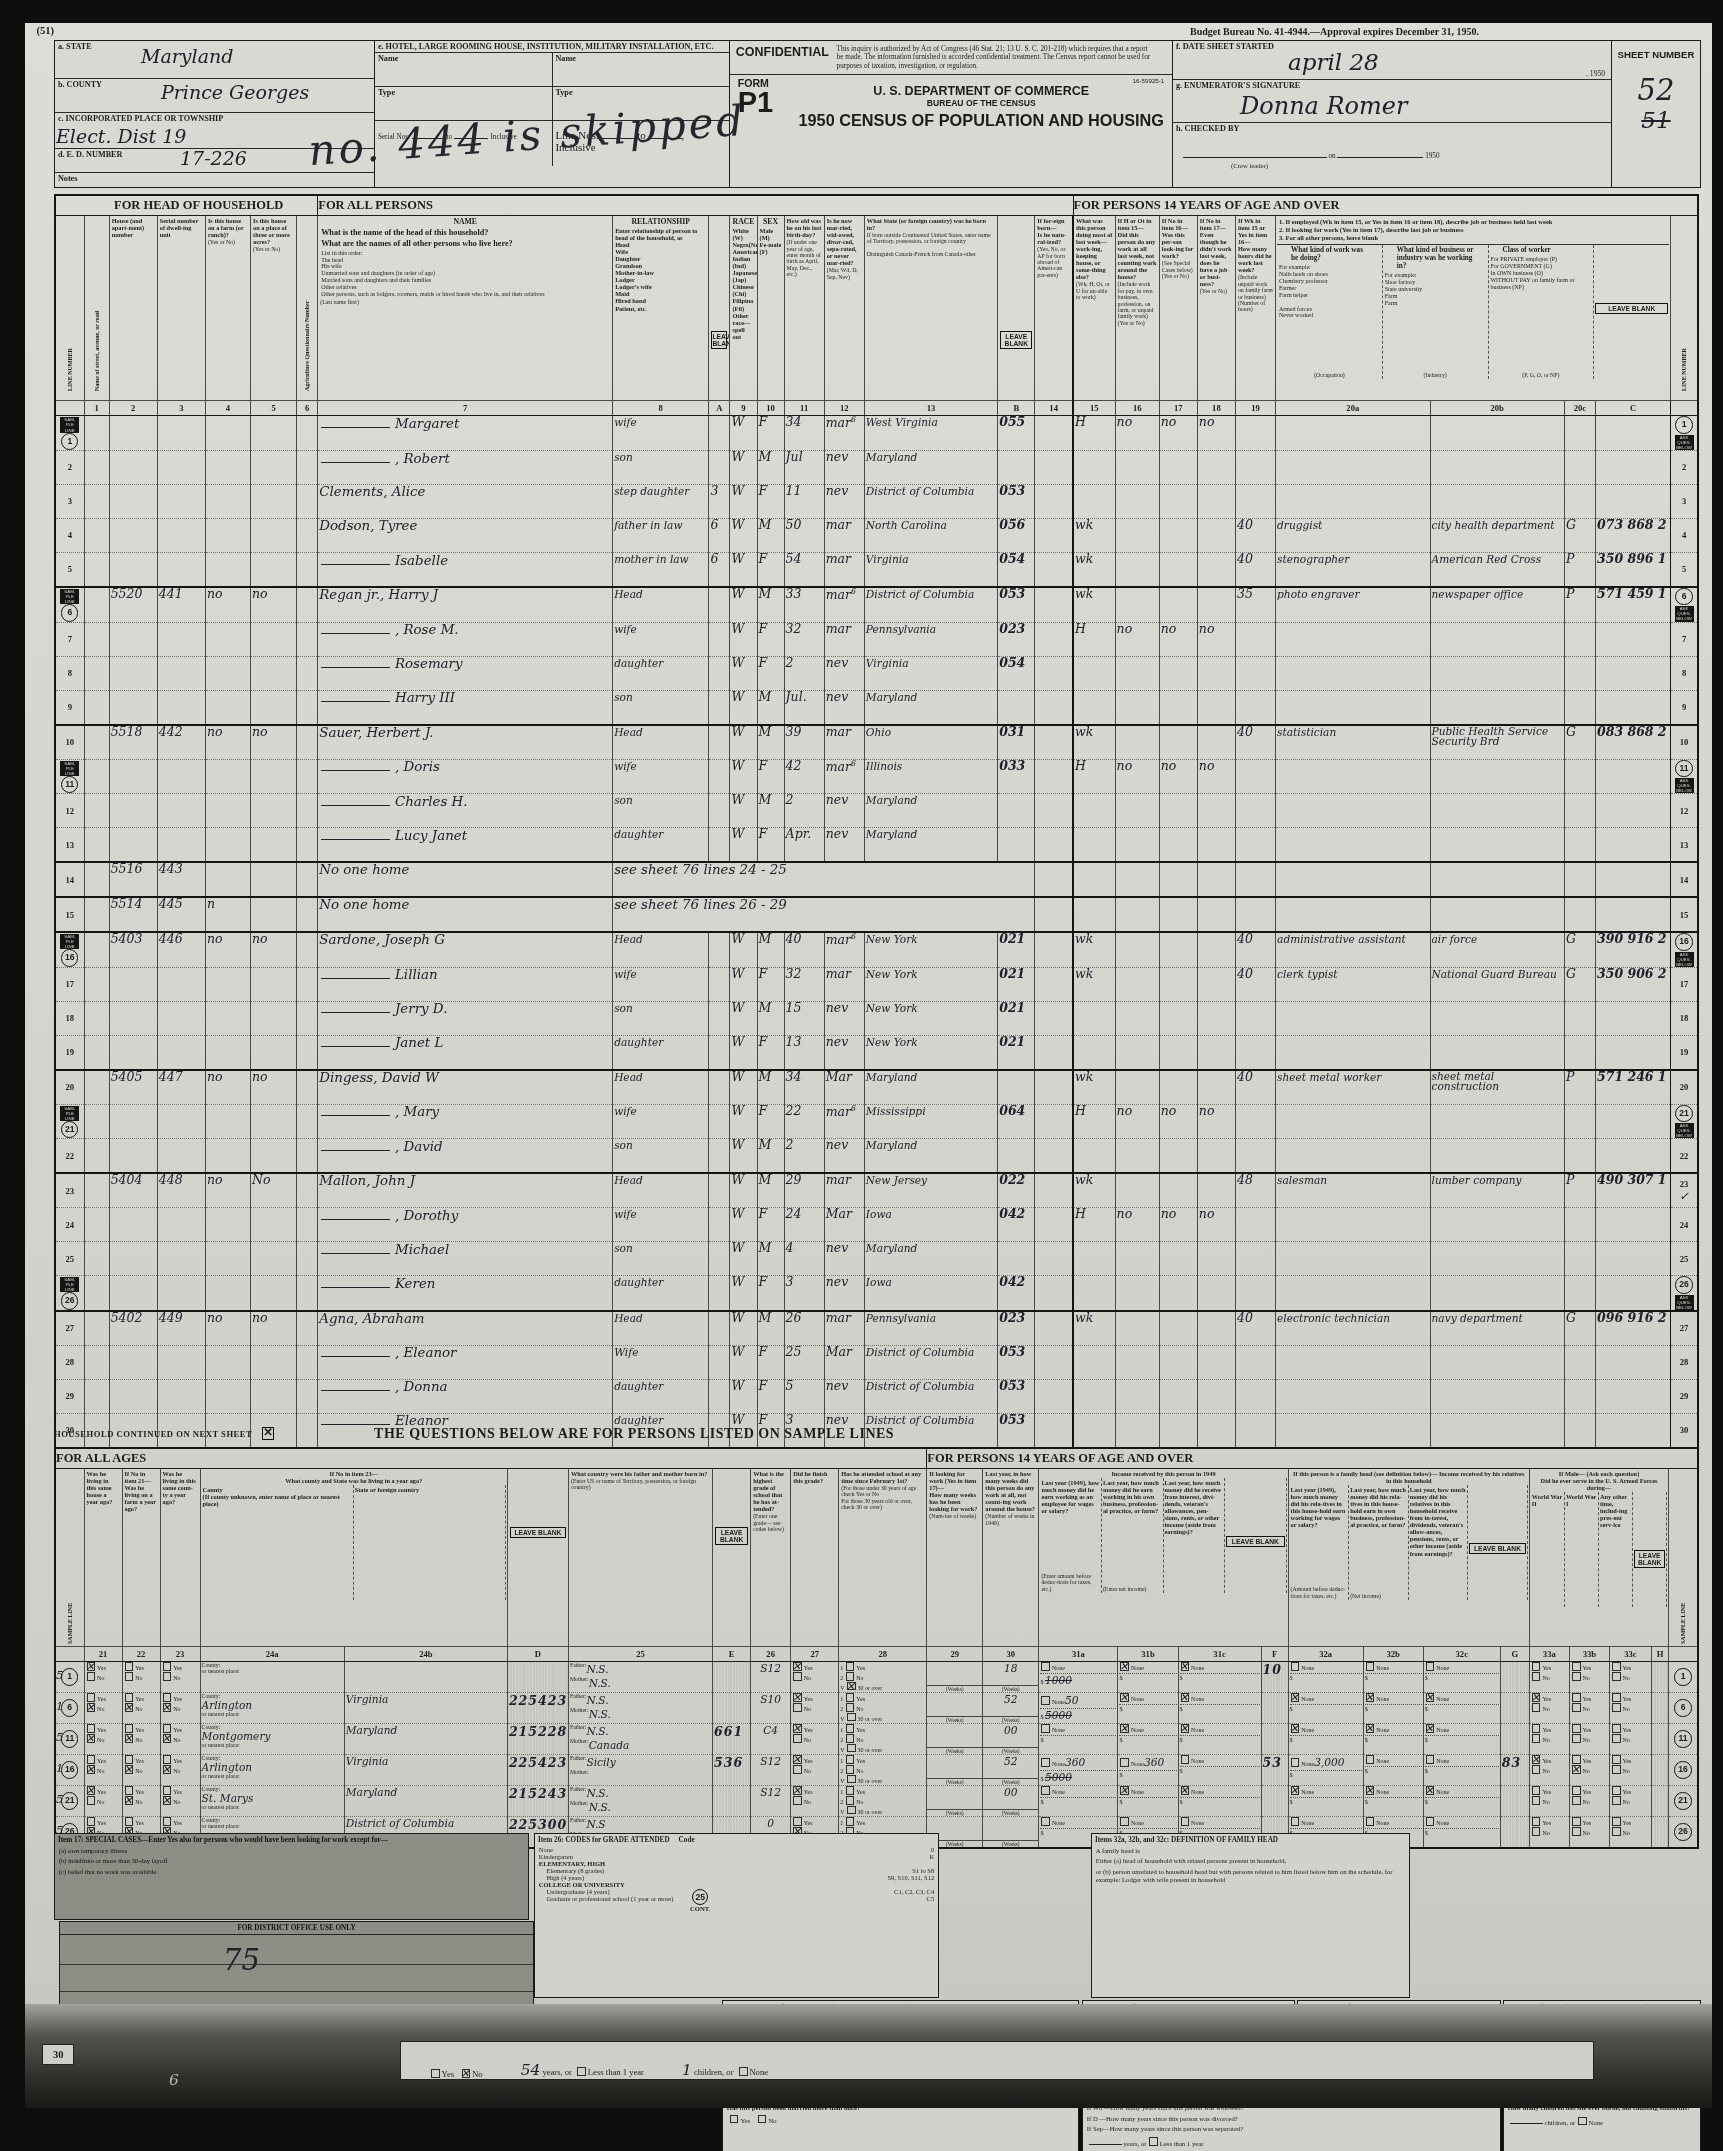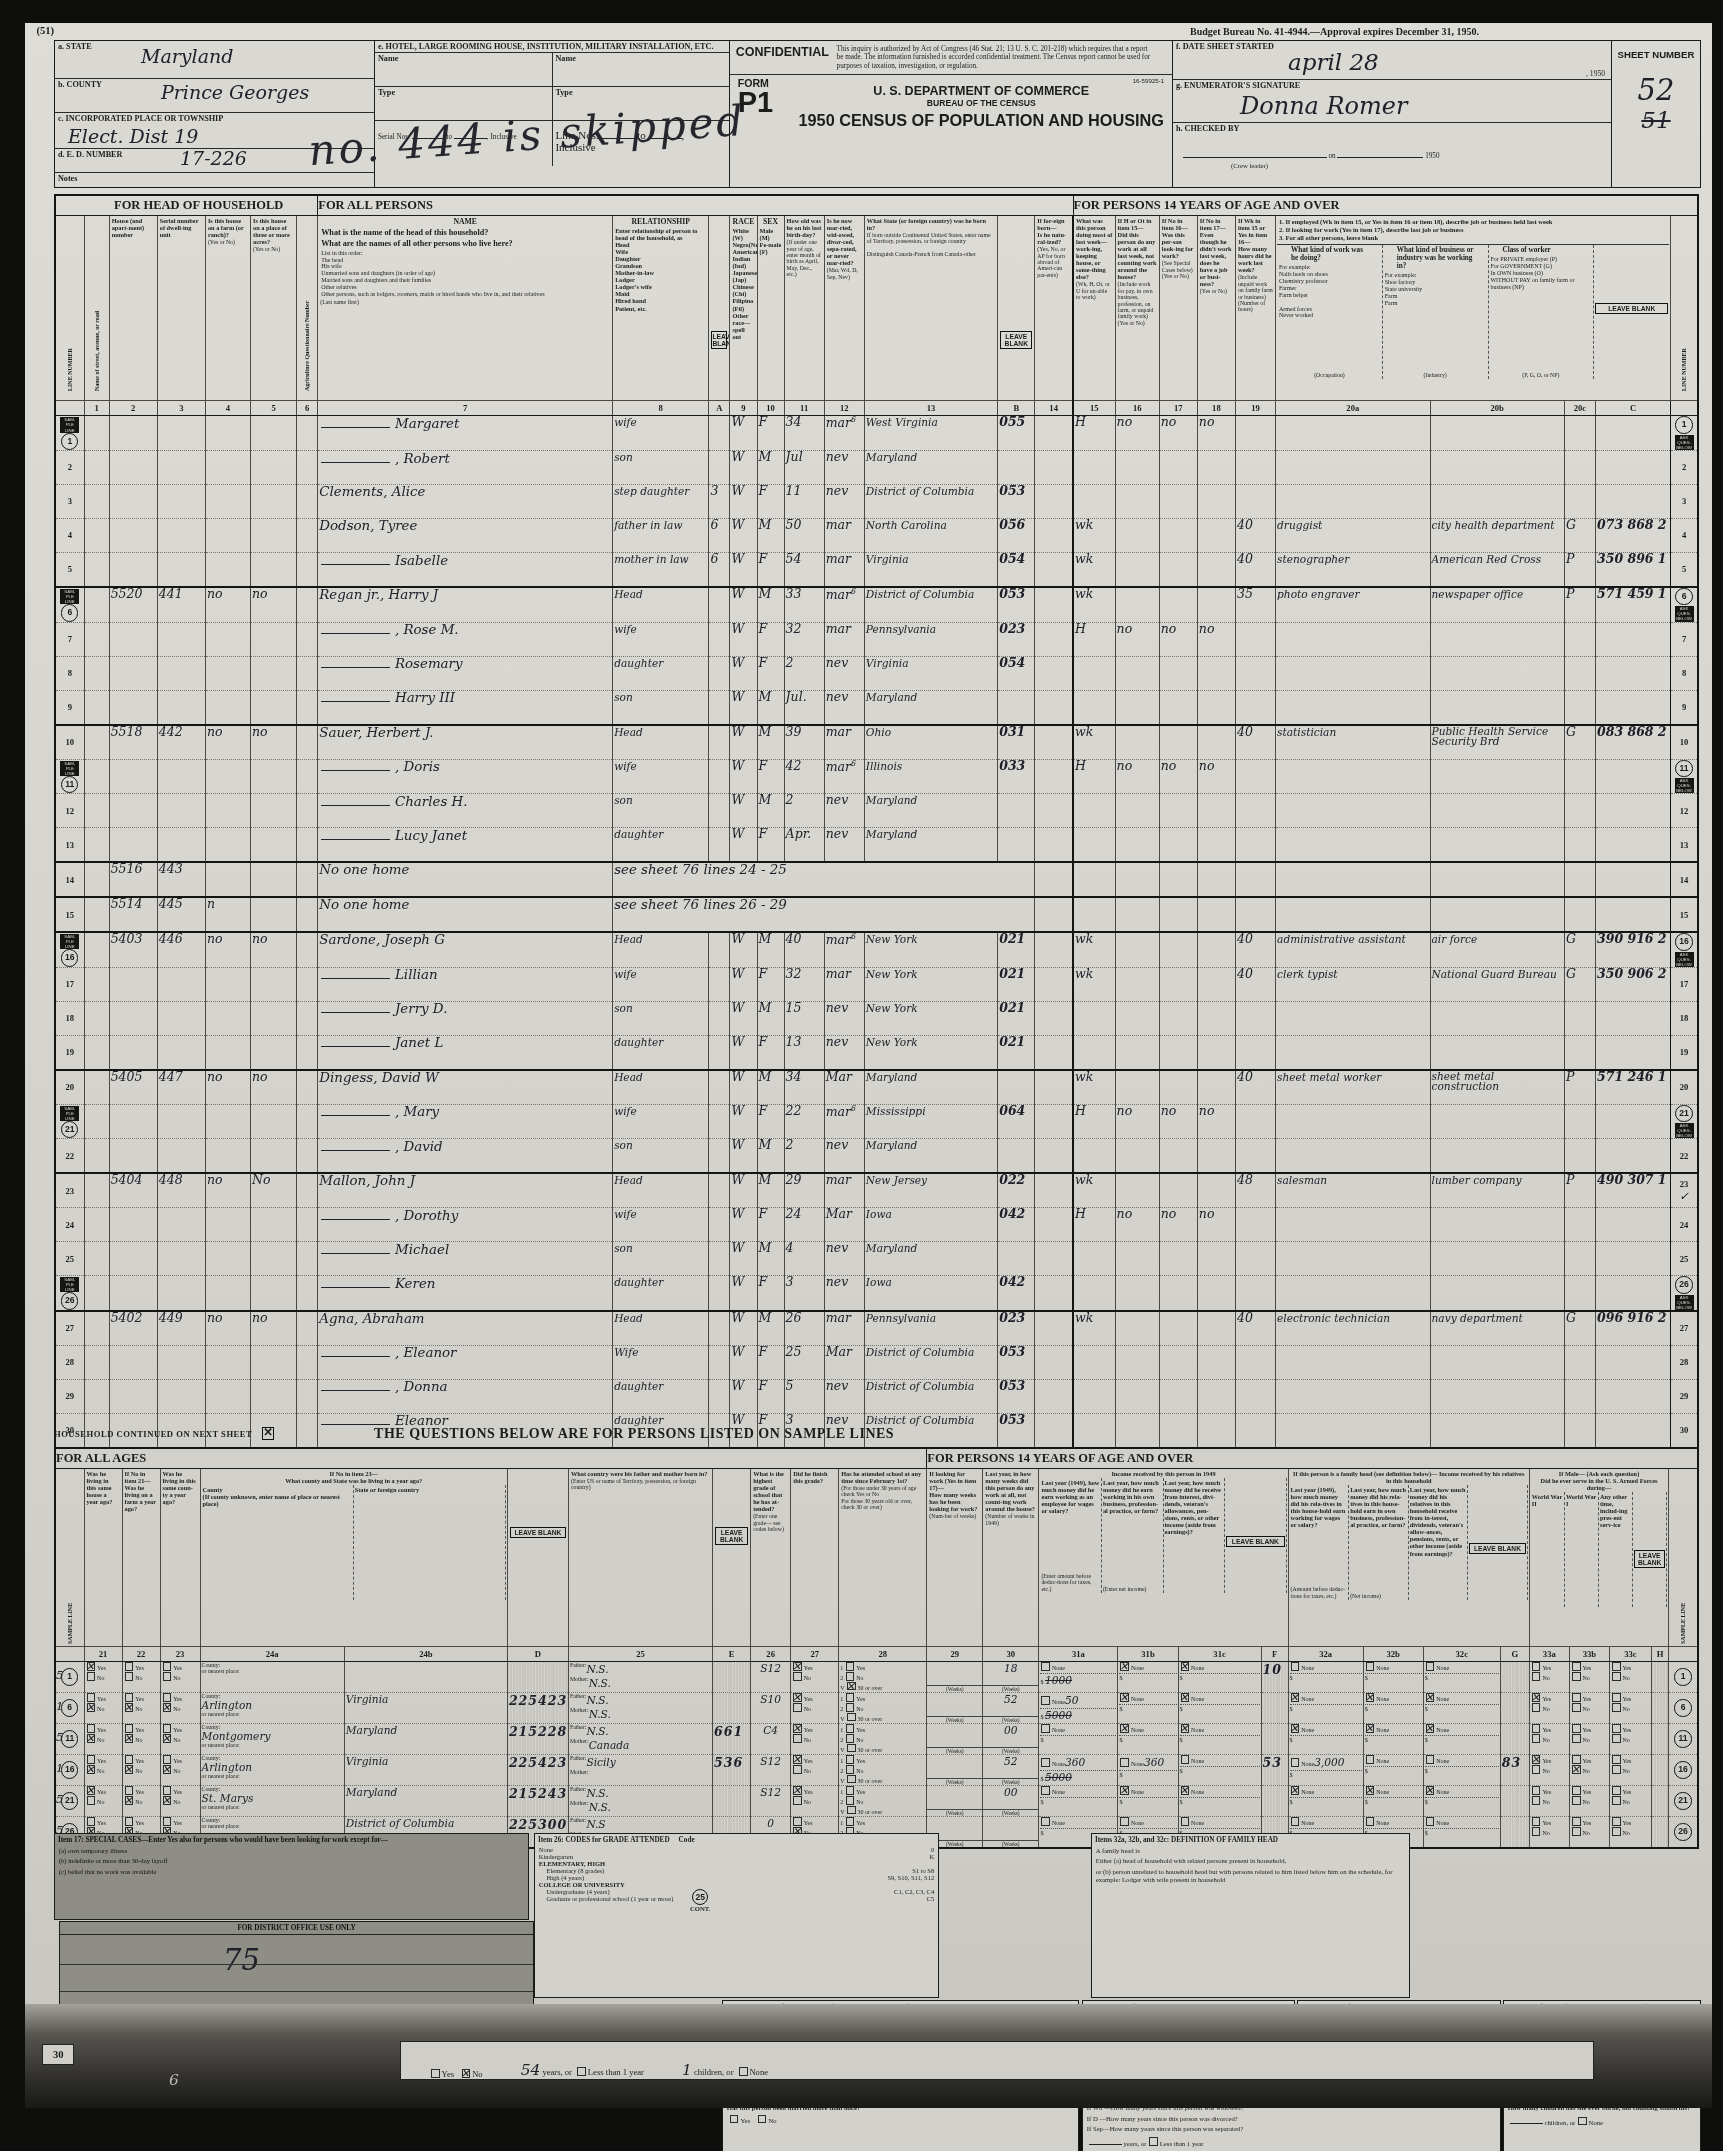--- a/index.html
+++ b/index.html
@@ -112,21 +112,21 @@
       <div class="hrow" style="height:37px">
         <div class="hlab">a. STATE</div>
         <div class="hw hwv" style="left:86px;top:3.8px">Maryland</div>
       </div>
       <div class="hrow" style="height:33px">
         <div class="hlab">b. COUNTY</div>
         <div class="hw hwv" style="left:106px;top:1.9px">Prince Georges</div>
       </div>
       <div class="hrow" style="height:35px">
         <div class="hlab">c. INCORPORATED PLACE OR TOWNSHIP</div>
-        <div class="hw hwv" style="left:13px;top:11.5px">Elect. Dist 19</div>
+        <div class="hw hwv" style="left:1px;top:11.5px">Elect. Dist 19</div>
       </div>
       <div class="hrow" style="height:23px;border-bottom:none">
         <div class="hlab">d. E. D. NUMBER</div>
         <div class="hw hwv" style="left:125px;top:-1.9px">17-226</div>
       </div>
       <div class="hlab" style="border-top:1px solid #2a2a28">Notes</div>
     </div>
     <div class="hbox" style="width:354px">
       <div class="hlab" style="border-bottom:1px solid #2a2a28">e. HOTEL, LARGE ROOMING HOUSE, INSTITUTION, MILITARY INSTALLATION, ETC.</div>
       <div style="display:flex;height:113px">

